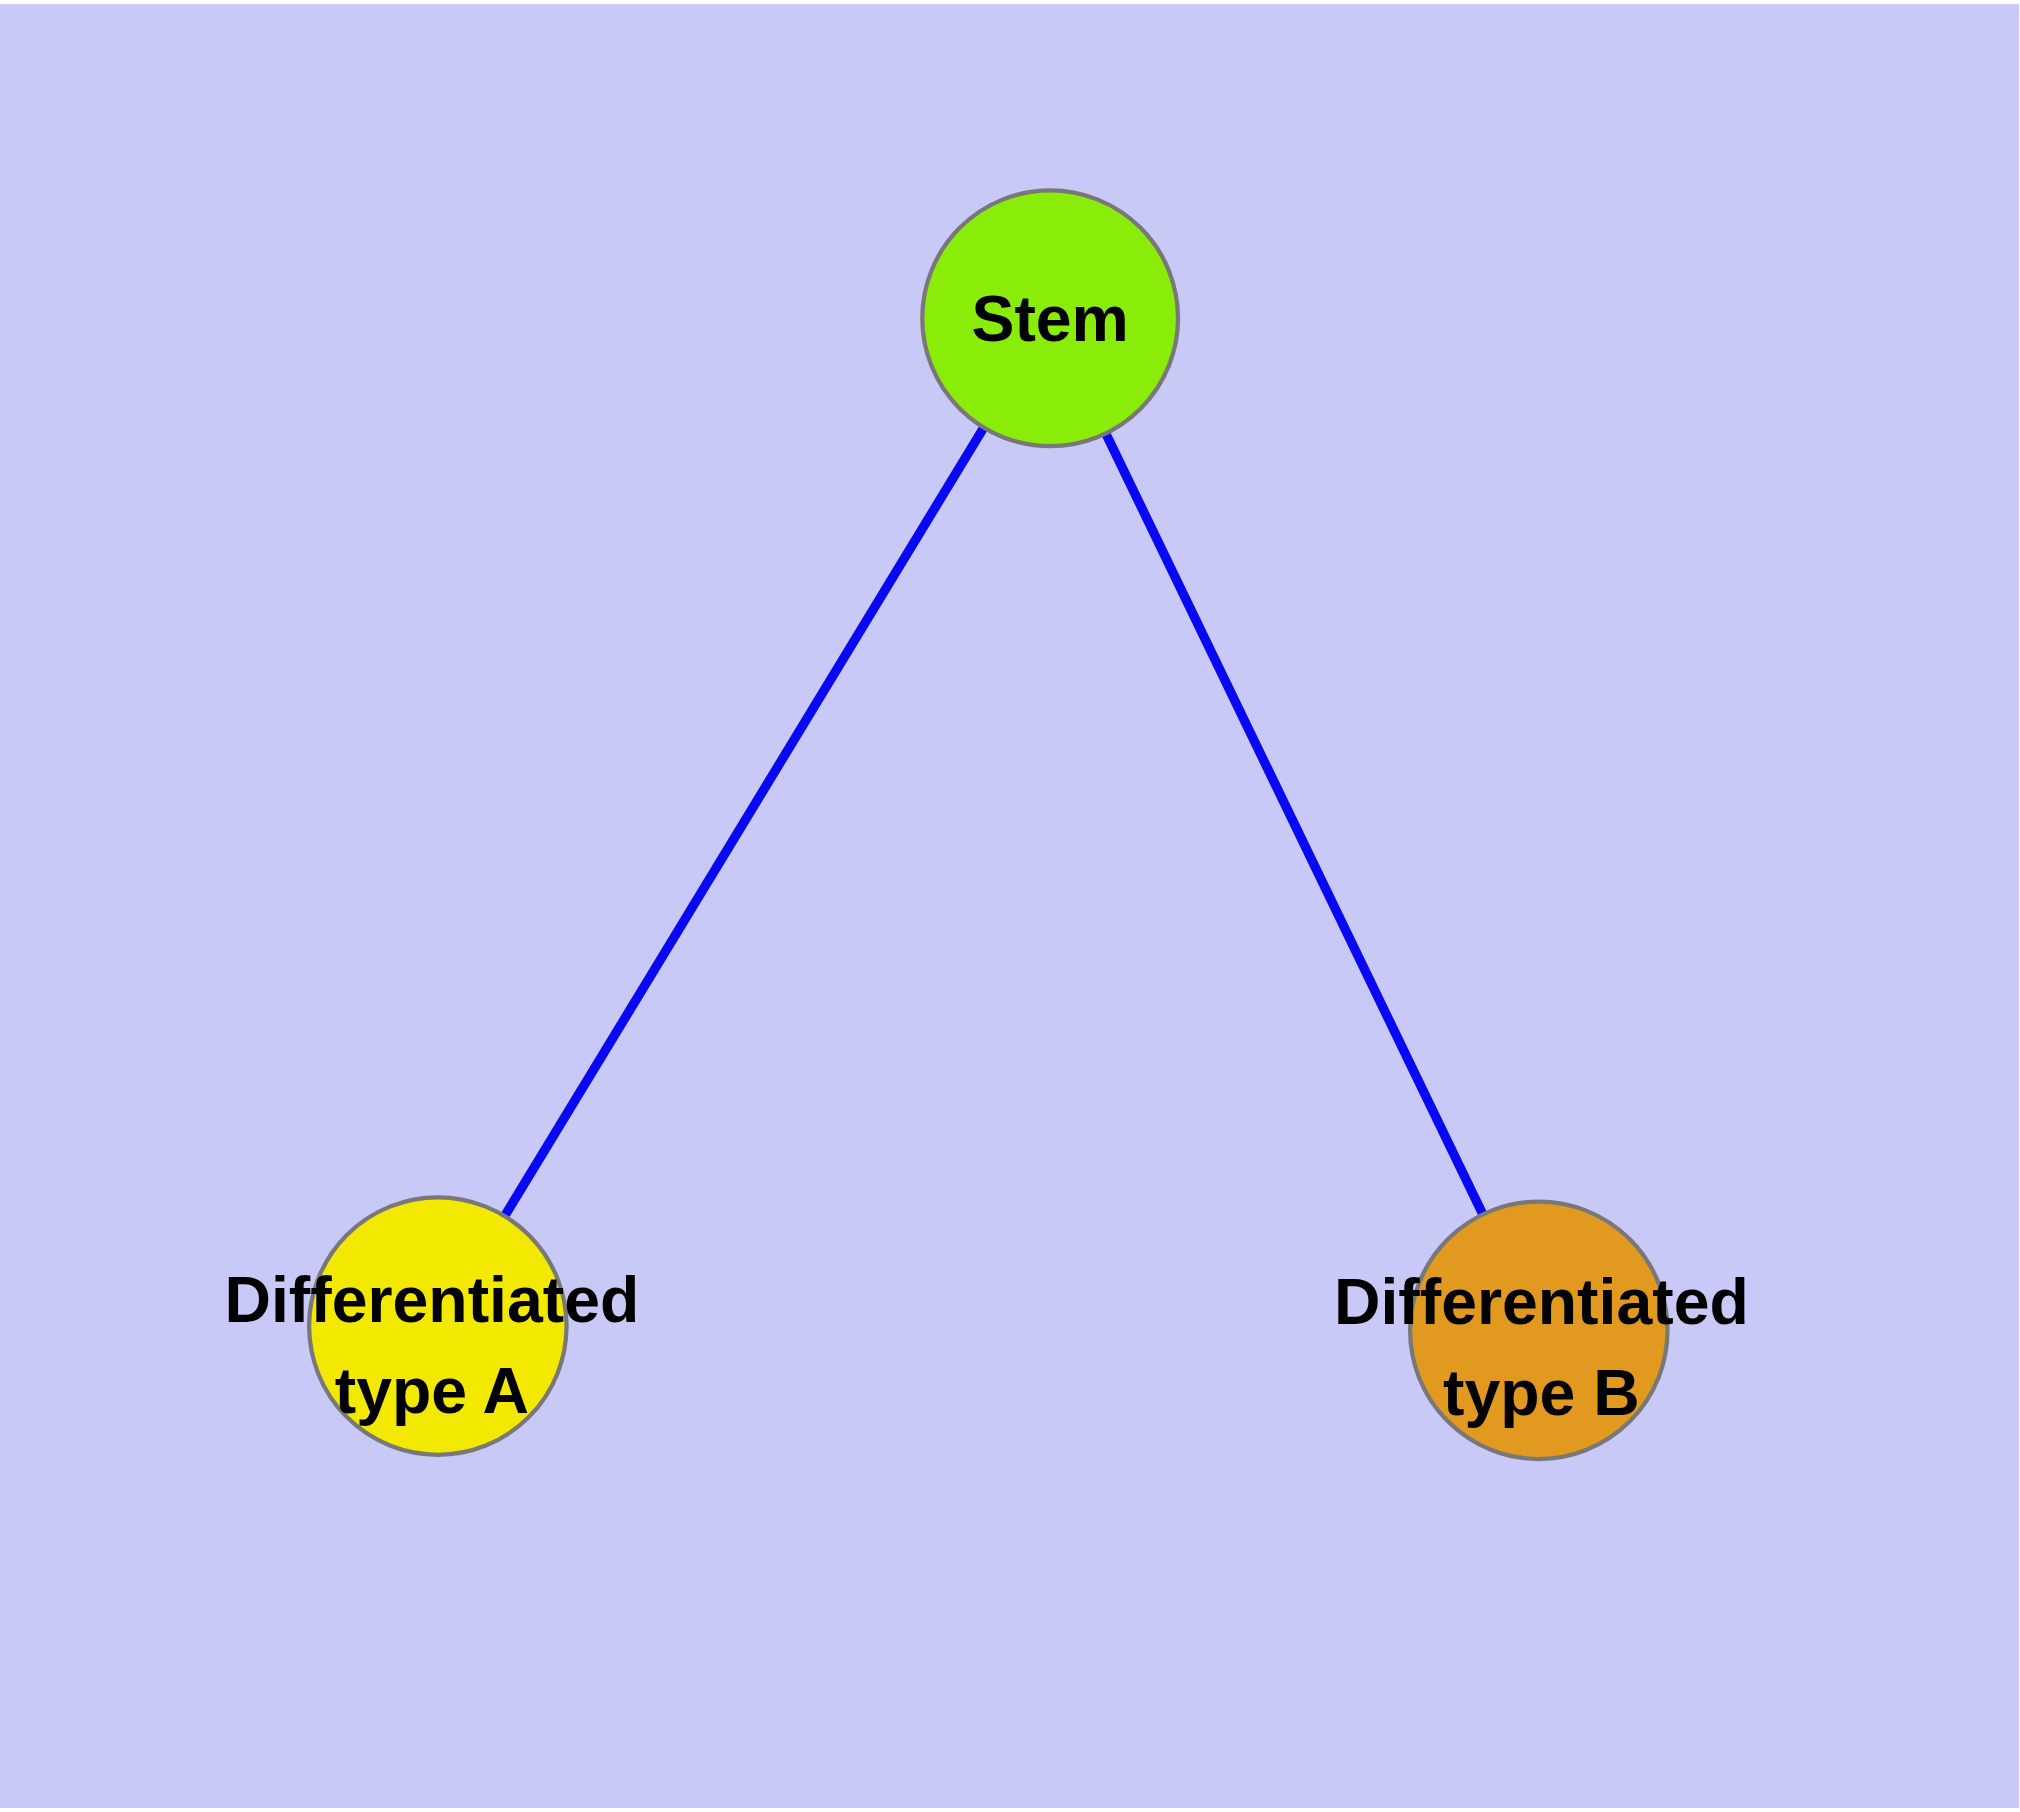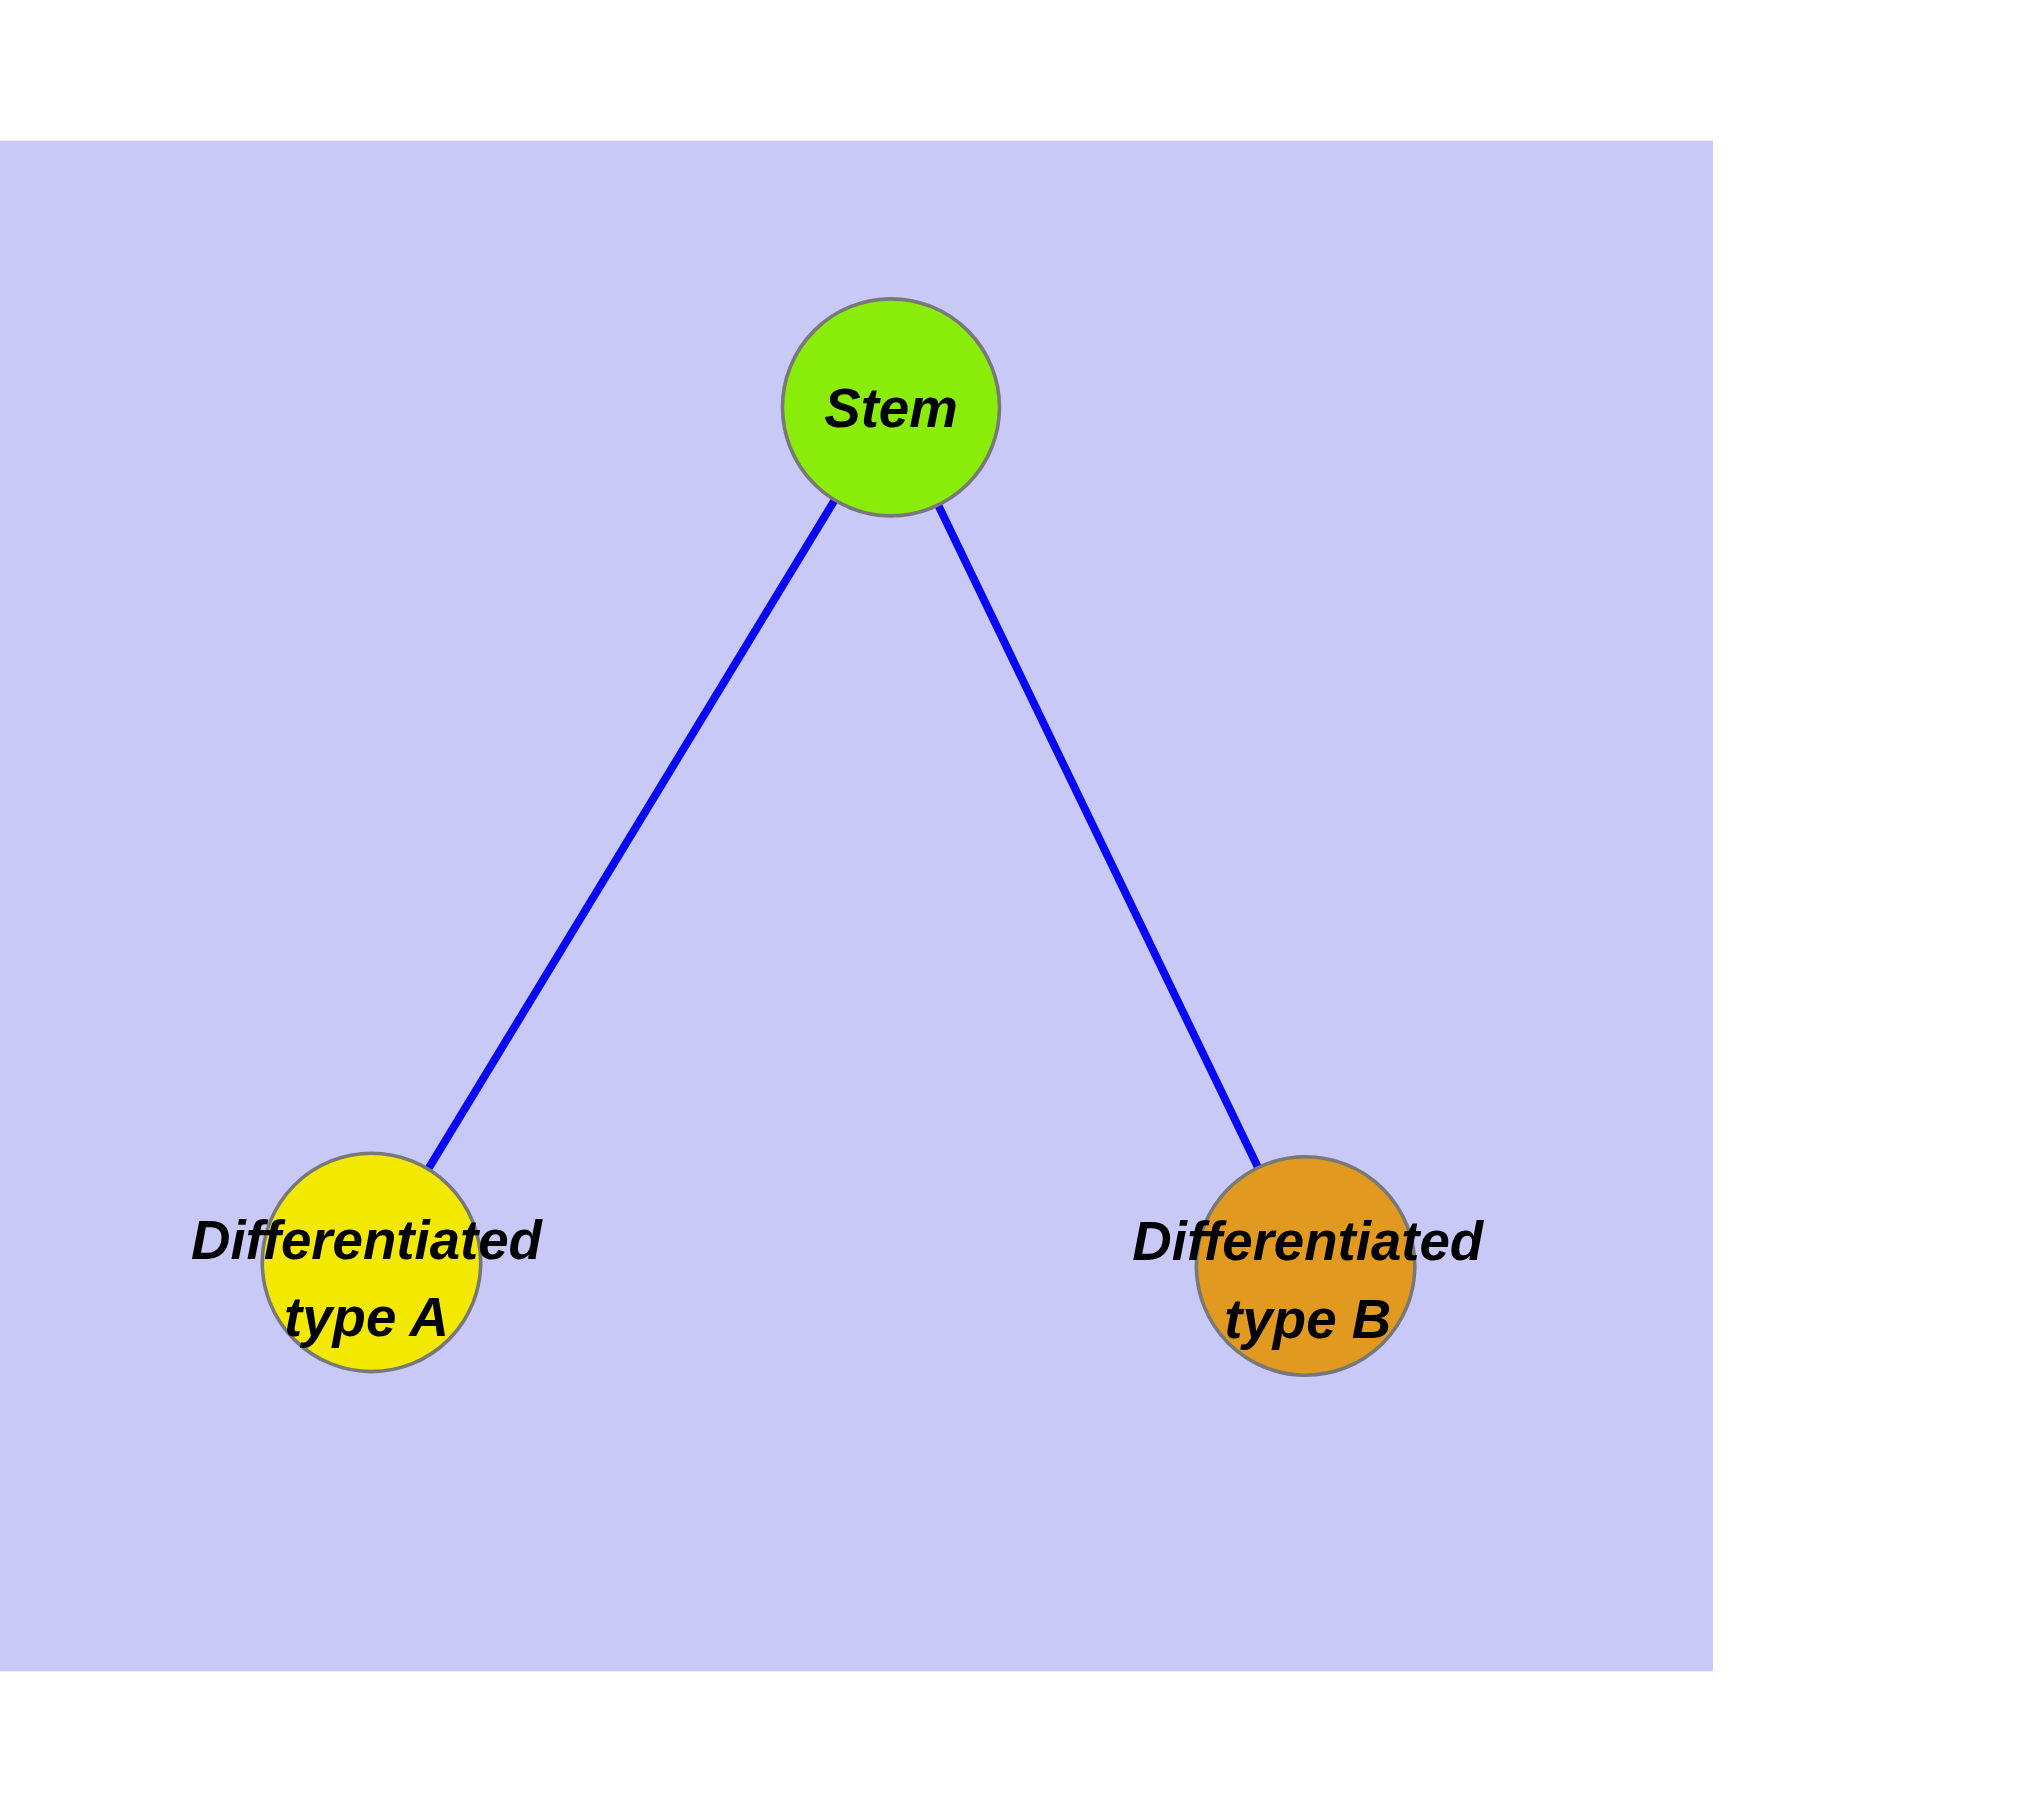--- a/index.html
+++ b/index.html
@@ -1,26 +1,25 @@
 <!DOCTYPE html>
 <html style="font-size:13.6px"><head>
 <meta charset="utf-8">
 <style>
   html, body {
     margin: 0;
     padding: 0;
   }
   .stage {
     position: relative;
-    width: 1713px;
+    width: 2019px;
     height: 1812px;
     background: #ffffff;
     overflow: hidden;
     font-family: "Liberation Sans", sans-serif;
-    font-style: italic;
   }
   .stage svg {
     position: absolute;
     left: 0;
     top: 0;
     width: 100%;
     height: 100%;
     display: block;
   }
   .node-label {

